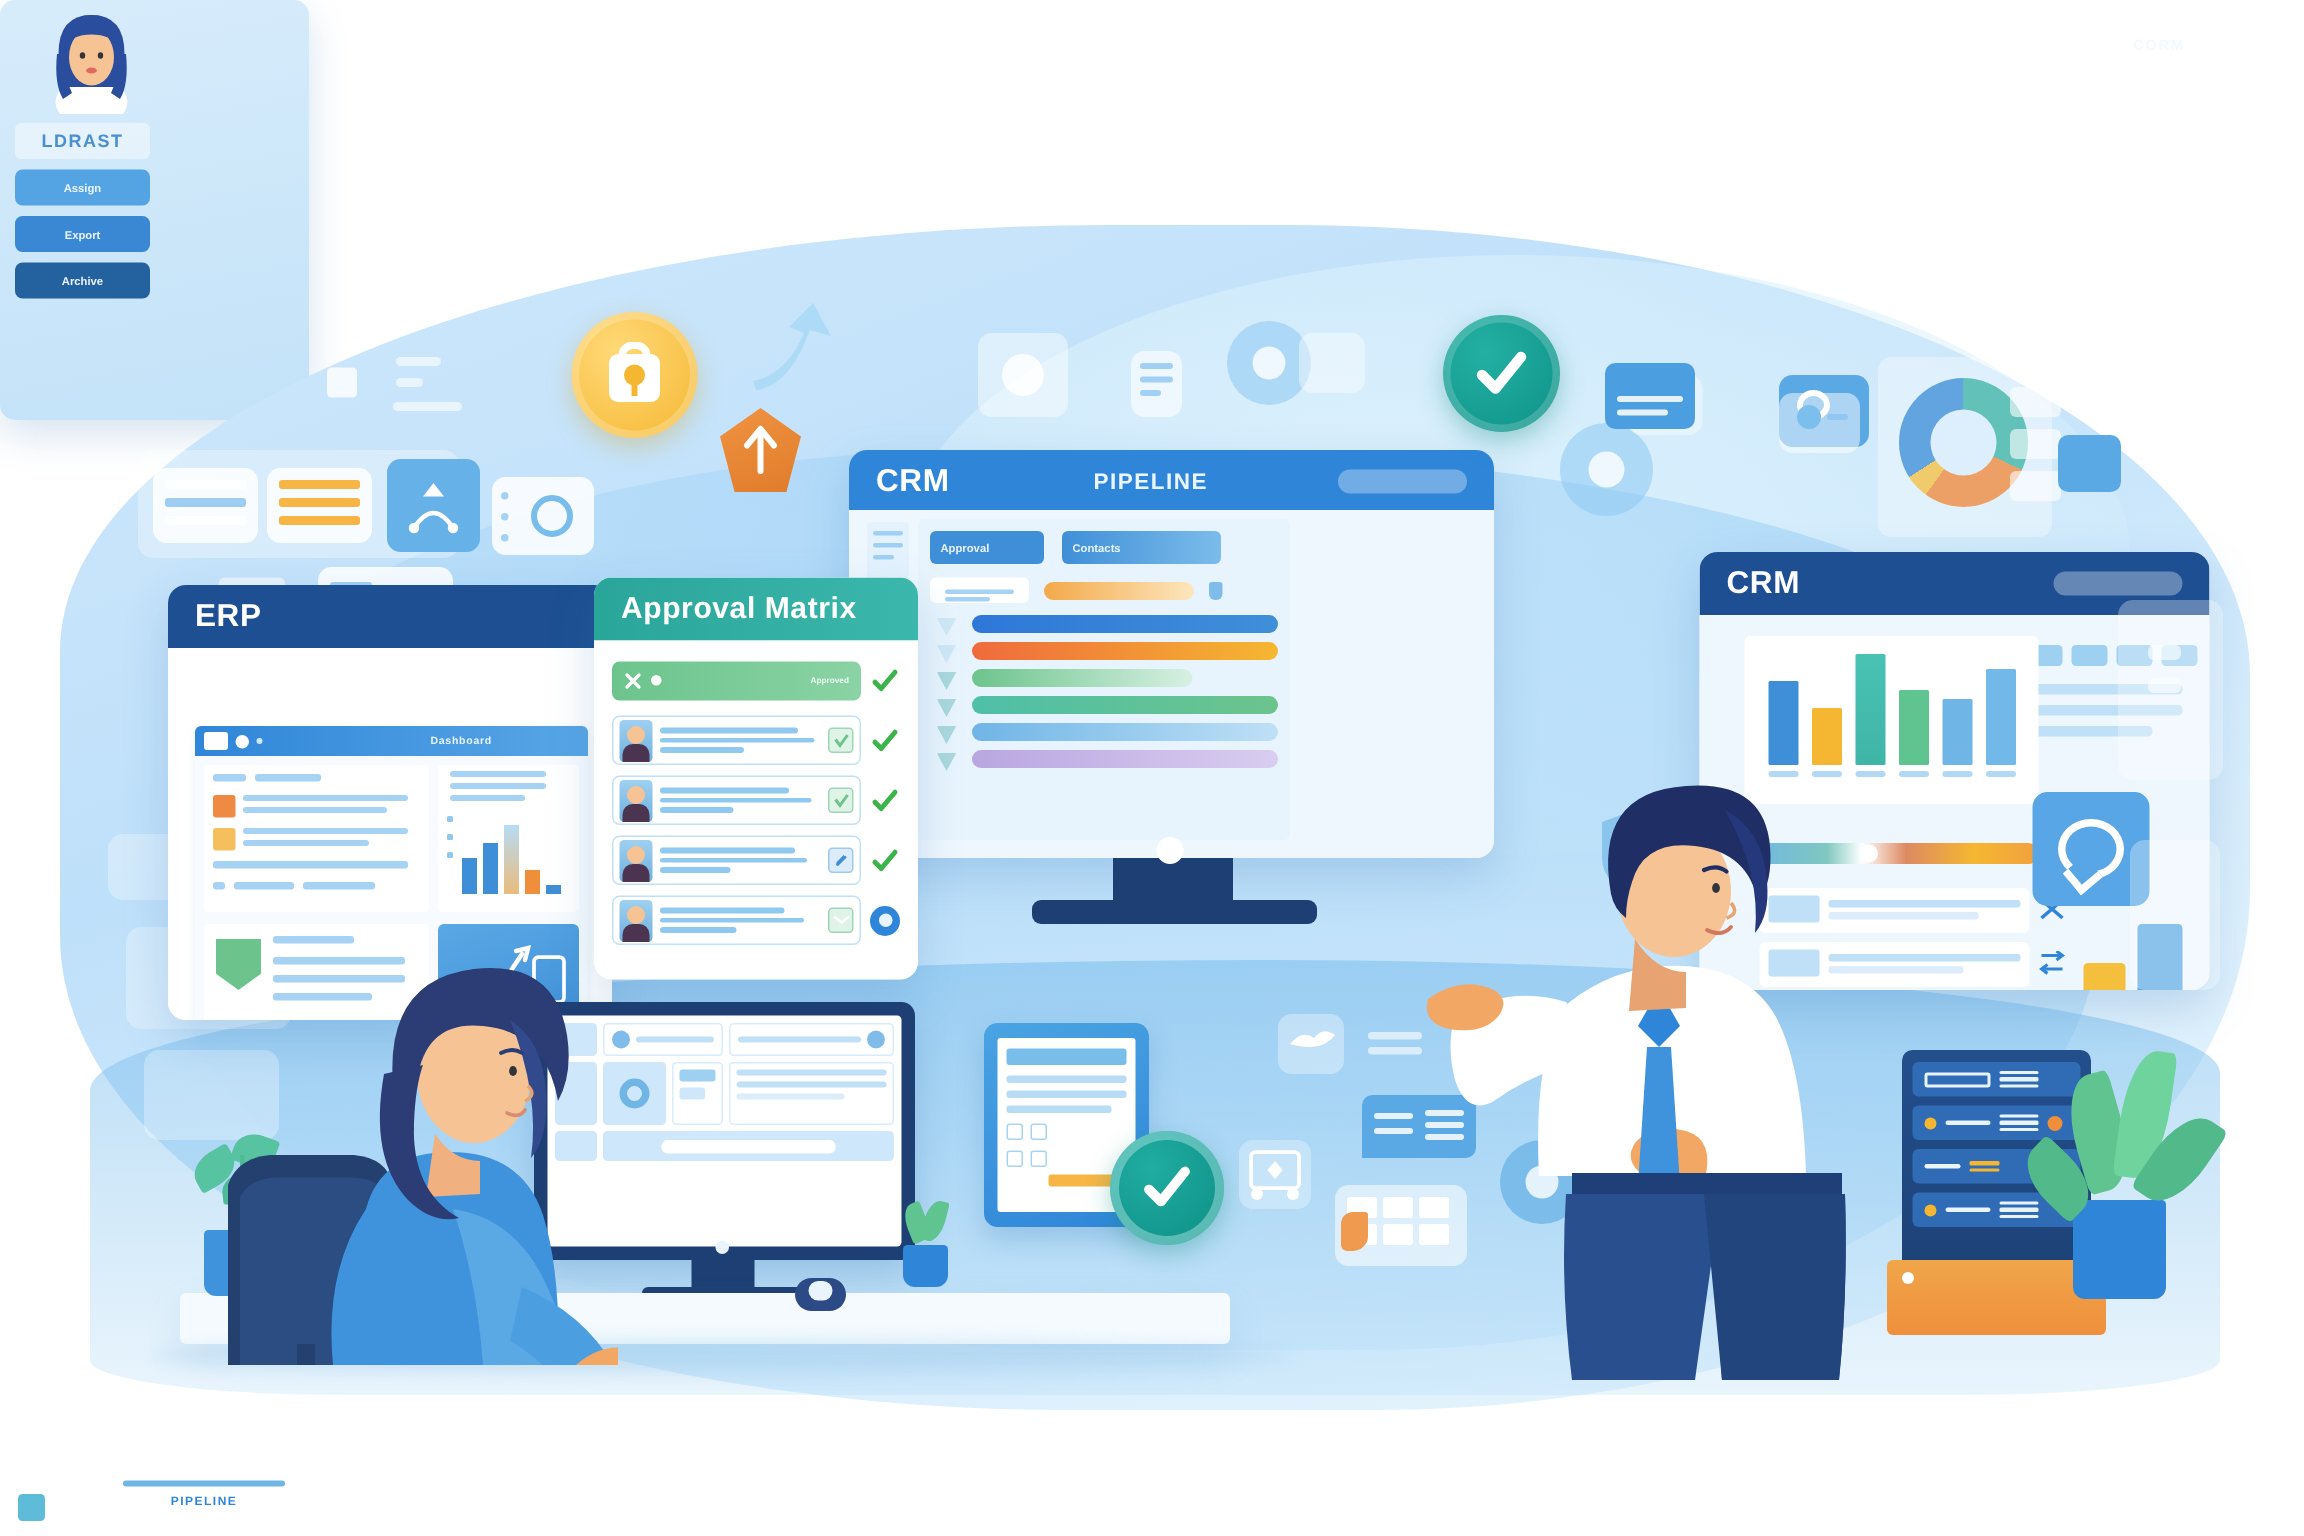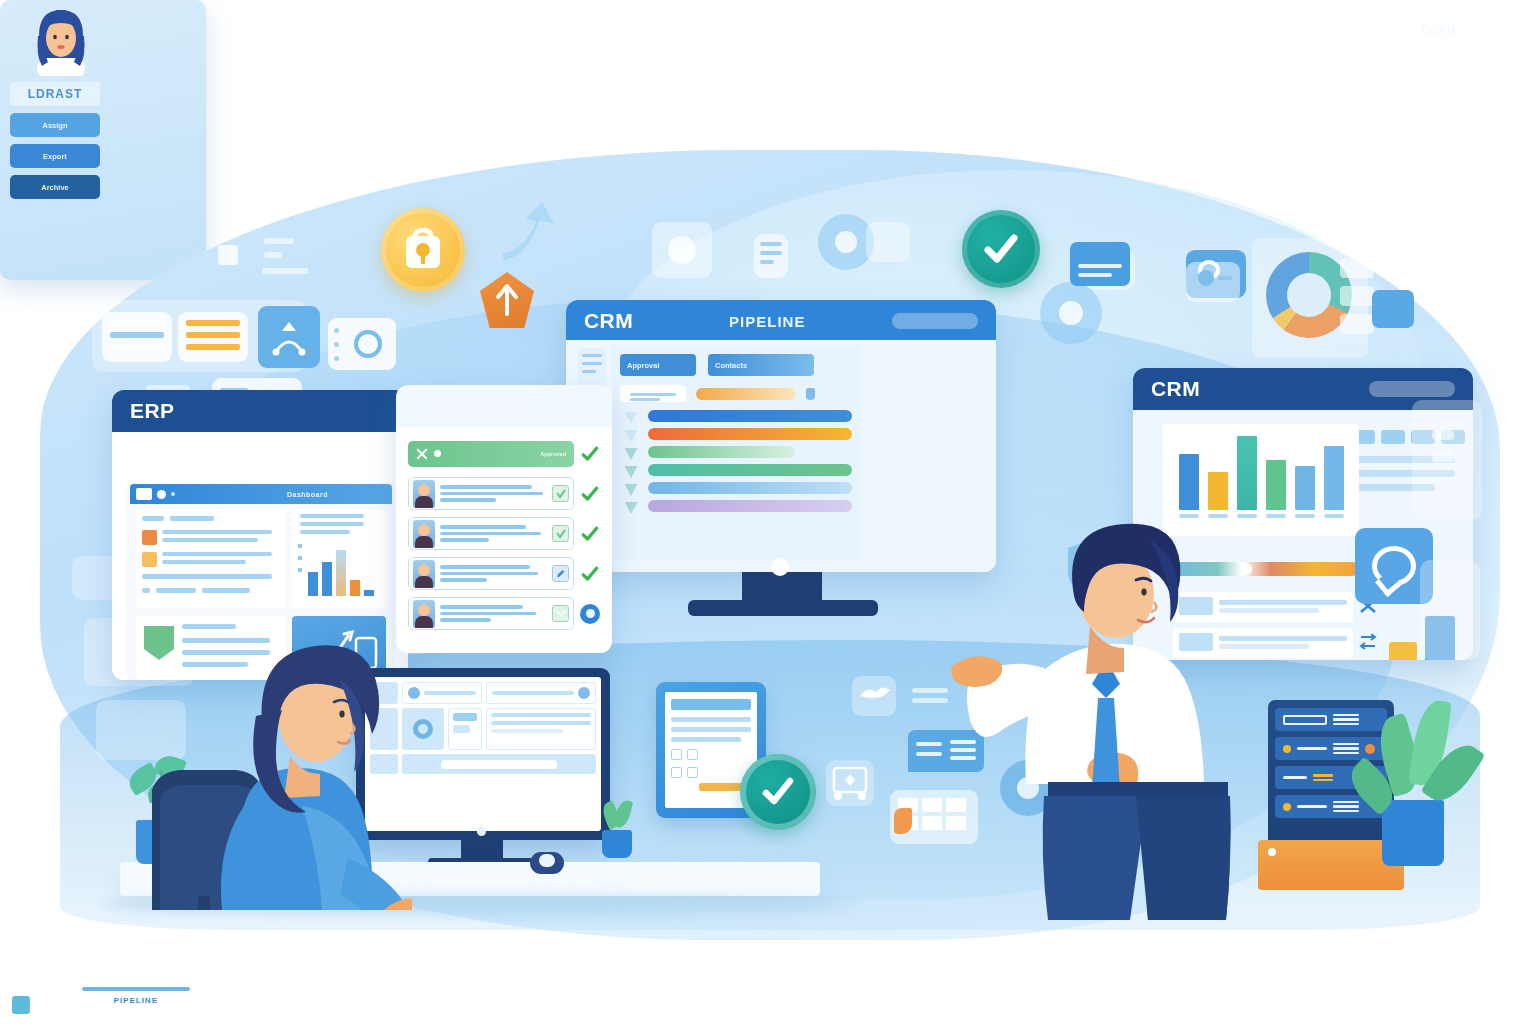--- a/index.html
+++ b/index.html
@@ -434,20 +434,23 @@
     </div>
     <div style="position:absolute;left:12px;bottom:10px;width:18px;height:18px;background:#5fbcd8;border-radius:3px;"></div>
     <div style="position:absolute;left:36px;bottom:12px;width:40px;height:14px;background:rgba(255,255,255,.45);border-radius:3px;"></div>
     <div class="cc-foot">
       <div class="cc-foot-bar"></div>
       <div class="cc-foot-txt">PIPELINE</div>
     </div>
   </div>
 
   <div class="win" id="approval">
+    <div class="win-hd hd-teal">
+      <span class="win-title" style="font-size:20px;">Approval Matrix</span>
+    </div>
     <div class="ap-body">
       <div class="ap-row">
         <div class="ap-hl">
           <svg width="12" height="12" viewBox="0 0 12 12">
               <path d="M2 2 L10 10 M10 2 L2 10" stroke="#fff" stroke-width="2.2" stroke-linecap="round"></path>
             </svg>
           <span style="width:7px;height:7px;background:#fff;border-radius:50%;display:block;"></span>
           <span style="margin-left:auto;font-size:5.5px;color:#eafaf0;font-weight:bold;">Approved</span>
         </div>
         <svg class="ap-check" viewBox="0 0 24 24">

